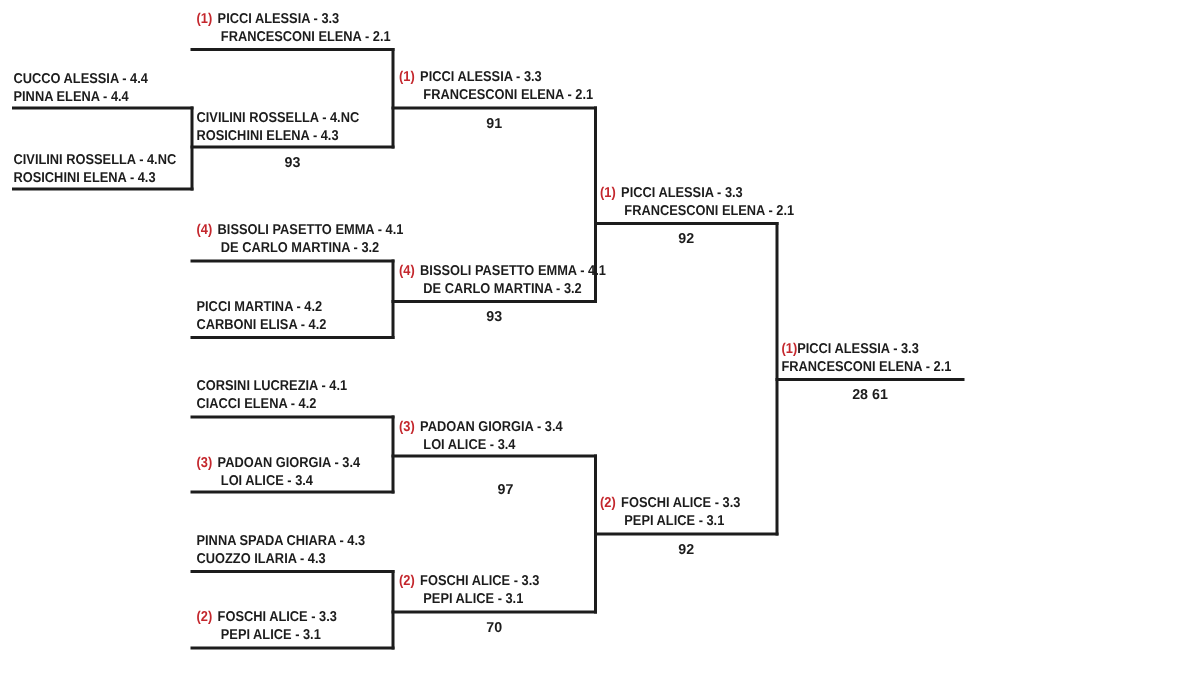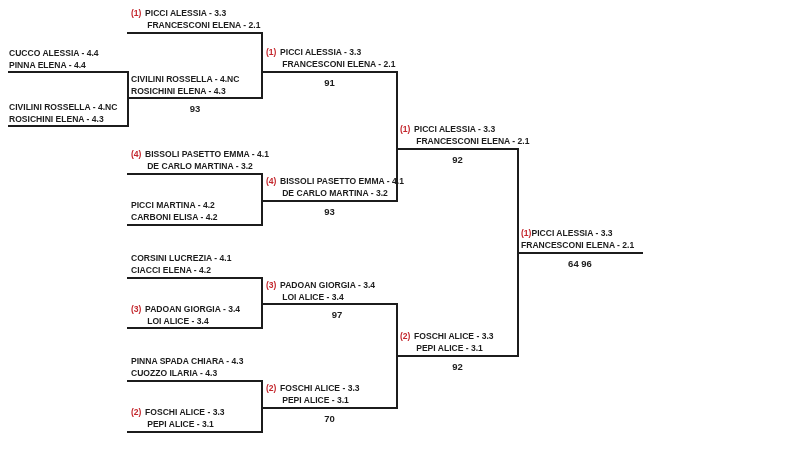--- a/index.html
+++ b/index.html
@@ -131,19 +131,19 @@
   </div>
 
   <div class="team seeded tight" style="left:521px;top:227px">
     <div class="l1"><span class="seed">(1)</span><span>PICCI ALESSIA - 3.3</span></div>
     <div class="l2">FRANCESCONI ELENA - 2.1</div>
   </div>
 
   <div class="score" style="left:127px;top:103px;width:136px">93</div>
   <div class="score" style="left:261px;top:77px;width:137px">91</div>
   <div class="score" style="left:261px;top:206px;width:137px">93</div>
-  <div class="score" style="left:261px;top:309px;width:152px">97</div>
+  <div class="score" style="left:261px;top:321px;width:152px">97</div>
   <div class="score" style="left:261px;top:413px;width:137px">70</div>
   <div class="score" style="left:396px;top:154px;width:123px">92</div>
   <div class="score" style="left:396px;top:361px;width:123px">92</div>
-  <div class="score" style="left:517px;top:258px;width:126px">64 96</div>
+  <div class="score" style="left:517px;top:258px;width:126px">28 61</div>
 
 </div>
 
 </body></html>

